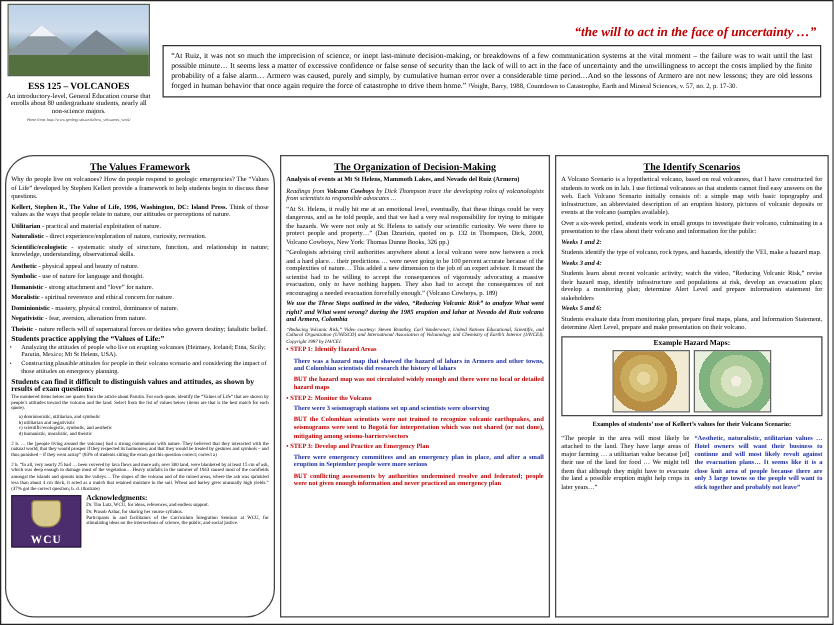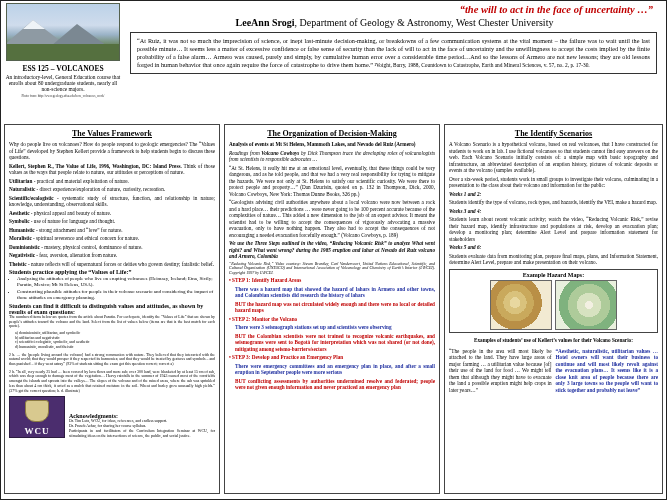--- a/index.html
+++ b/index.html
@@ -62,21 +62,21 @@
     font-size:5.4px;text-align:center;line-height:1.15;margin-top:1px;
   }
   .photo-credit{
     font-size:3.2px;color:#333;text-align:center;margin-top:2px;line-height:1.1;
   }
   .hdr-right{
     flex:1;display:flex;flex-direction:column;padding-left:4px;
   }
   .quote-red{
     color:#c00000;font-style:italic;font-weight:bold;font-size:10.5px;
-    text-align:right;padding-right:10px;margin-top:1px;
+    text-align:right;padding-right:10px;margin-top:18px;
   }
   .poster-title{
     text-align:center;font-weight:bold;font-size:13.5px;margin-top:2px;line-height:1.15;
   }
   .poster-authors{
     text-align:center;font-size:10px;margin-top:2px;
   }
   .poster-authors b{font-weight:bold;}
   .abstract-box{
     margin:4px 6px 0 4px;
@@ -95,41 +95,41 @@
     gap:4px;
     height:376px;
     box-sizing:border-box;
   }
   .col{
     box-sizing:border-box;
     border:1px solid #444;
     padding:3px 4px;
     overflow:hidden;
   }
-  .col1{width:216px;flex:0 0 216px;}
+  .col1{width:216px;flex:0 0 216px;border-radius:23px;}
   .col2{width:216px;flex:0 0 216px;}
   .col3{flex:1;}
   .sec-title{
     text-align:center;font-weight:bold;font-size:8px;
     text-decoration:underline;margin:1px 0 3px 0;
   }
   .sub-b{font-weight:bold;font-size:6px;}
   .p{font-size:5.2px;line-height:1.25;text-align:justify;margin:2px 0;}
   .p.tiny{font-size:4.0px;line-height:1.15;}
   .ital{font-style:italic;}
   .bold{font-weight:bold;}
   .red{color:#c00000;}
   .blue{color:#1f2fa0;}
   .list{margin:1px 0 2px 8px;padding:0;}
   .list li{font-size:5.0px;line-height:1.22;margin-bottom:0.5px;}
   
   .values-head{font-weight:bold;font-size:6px;margin-top:2px;}
   .tiny-block{font-size:3.9px;line-height:1.2;text-align:justify;}
   
-  .ack-wrap{display:flex;gap:4px;align-items:flex-end;margin-top:3px;}
+  .ack-wrap{display:flex;gap:4px;align-items:flex-start;margin-top:3px;}
   .wcu-logo{
     width:54px;height:40px;flex:0 0 54px;
     background:#4b2d6e;
     border:1px solid #2c1a40;
     position:relative;
     display:flex;align-items:flex-end;justify-content:center;
   }
   .wcu-logo .shield{
     position:absolute;left:50%;top:3px;transform:translateX(-50%);
     width:22px;height:20px;background:#d8c98f;
@@ -172,23 +172,20 @@
           <div class="mtn2"></div>
           <div class="snow"></div>
           <div class="fg"></div>
       </div>
       <div class="ess-title">ESS 125 – VOLCANOES</div>
       <div class="ess-desc">An introductory-level, General Education course that enrolls about 80 undergraduate students, nearly all non-science majors.</div>
       <div class="photo-credit">Photo from: http://www.geology.sdsu.edu/how_volcanoes_work/</div>
     </div>
     <div class="hdr-right">
       <div class="quote-red">“the will to act in the face of uncertainty …”</div>
-      <div class="poster-authors">
-        <b>LeeAnn Srogi</b><span>, Department of Geology &amp; Astronomy, West Chester University</span>
-      </div>
       <div class="abstract-box">
         <span>“At Ruiz, it was not so much the imprecision of science, or inept last-minute decision-making, or breakdowns of a few communication systems at the vital moment – the failure was to wait until the last possible minute… It seems less a matter of excessive confidence or false sense of security than the lack of will to act in the face of uncertainty and the unwillingness to accept the costs implied by the finite probability of a false alarm… Armero was caused, purely and simply, by cumulative human error over a considerable time period…And so the lessons of Armero are not new lessons; they are old lessons forged in human behavior that once again require the force of catastrophe to drive them home.”</span>
         <span class="cite">¹Voight, Barry, 1988, Countdown to Catastrophe, Earth and Mineral Sciences, v. 57, no. 2, p. 17-30.</span>
       </div>
     </div>
   </div>
 
   <div class="cols">
 
     <div class="col col1">

